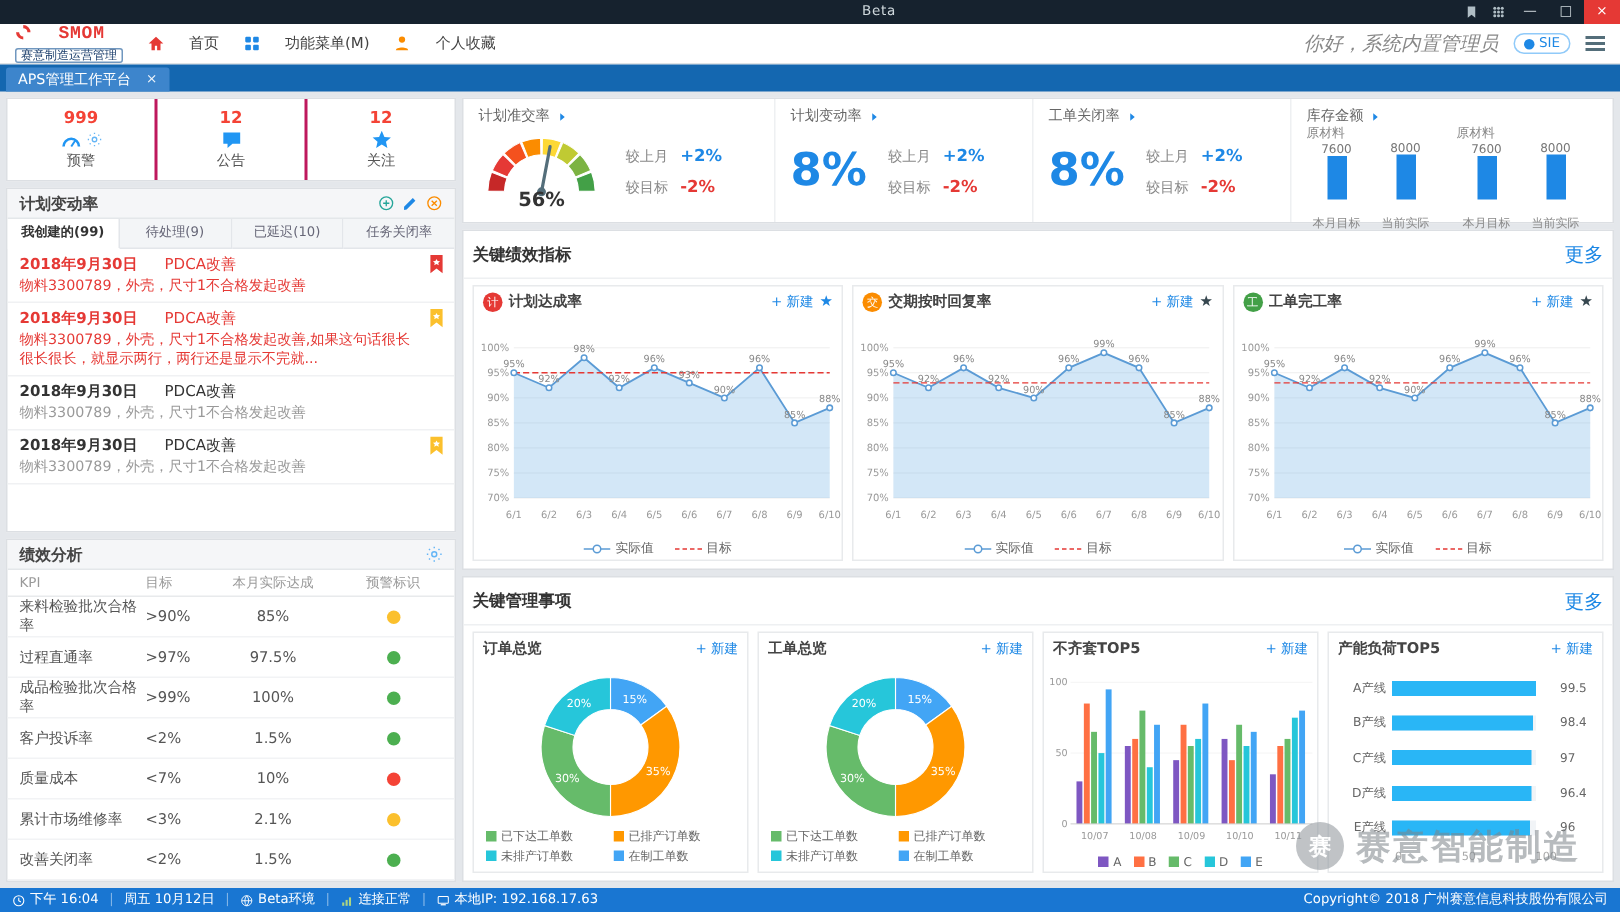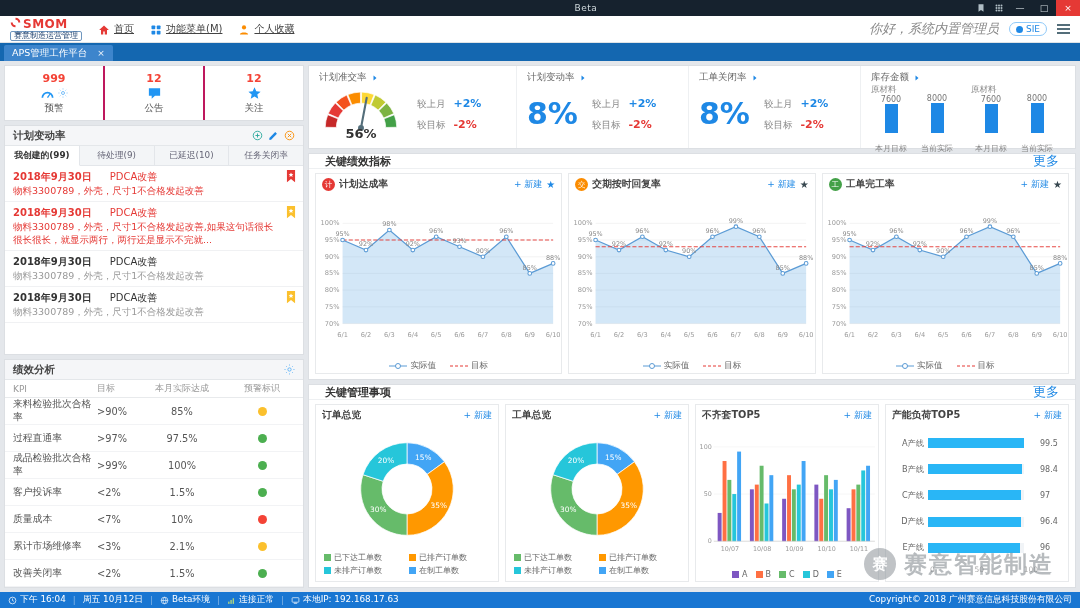--- a/index.html
+++ b/index.html
@@ -14,26 +14,26 @@
   .tb-center{flex:1;text-align:center;letter-spacing:.5px;}
   .tb-right{display:flex;align-items:center;}
   .tb-ico{width:18px;height:16px;display:flex;align-items:center;justify-content:center;}
   .tb-ico svg{width:10px;height:10px;}
   .tb-btn{width:24px;height:16px;display:flex;align-items:center;justify-content:center;font-size:9px;color:#cfd8dc;}
   .tb-btn.close{background:#e53935;color:#fff;}
 
   
   .header{height:27px;background:#fff;display:flex;align-items:center;padding:0 10px;gap:16px;flex-shrink:0;border-bottom:1px solid #dfe3e6;}
   .logo-wrap{display:flex;flex-direction:column;justify-content:center;line-height:1;}
-  .logo-row{display:flex;align-items:center;gap:2px;}
+  .logo-row{display:flex;align-items:flex-start;gap:18px;font-family:Liberation Mono, monospace;}
   .logo-glyph svg{width:11px;height:11px;}
   .logo-text{color:#e53935;font-weight:bold;font-size:12px;letter-spacing:.5px;}
   .app-badge{font-size:8px;color:#1a3d6b;border:1px solid #7097bf;border-radius:2px;padding:0 3px;margin-top:1px;align-self:flex-start;}
   .header-nav{display:flex;gap:16px;align-items:center;}
-  .nav-item{display:flex;align-items:flex-end;gap:4px;font-size:10px;color:#444;text-decoration:underline;}
+  .nav-item{display:flex;align-items:center;gap:16px;font-size:10px;color:#444;}
   .nav-ico svg{width:12px;height:12px;display:block;}
   .header-right{margin-left:auto;display:flex;align-items:center;gap:10px;}
   .greeting{color:#888;font-size:13px;font-style:italic;}
   .sie-pill{display:flex;align-items:center;gap:3px;border:1px solid #90caf9;border-radius:9px;padding:1px 6px;color:#1e88e5;font-size:9px;}
   .sie-dot{width:7px;height:7px;border-radius:50%;background:#1e88e5;}
   .hamburger{display:flex;flex-direction:column;gap:2px;}
   .hamburger span{width:13px;height:2px;background:#546e7a;display:block;}
 
   
   .tabbar{height:18px;background:#1467b0;display:flex;align-items:flex-end;padding-left:4px;flex-shrink:0;}
@@ -110,21 +110,21 @@
   .inv-bars{display:flex;gap:14px;align-items:flex-end;border-bottom:1px solid #dfe3e6;padding:0 4px;}
   .inv-bar{display:flex;flex-direction:column;align-items:center;justify-content:flex-end;}
   .inv-val{font-size:8px;color:#777;line-height:9px;}
   .inv-fill{width:13px;}
   .inv-lab{font-size:8px;color:#888;line-height:10px;position:relative;top:11px;}
   .inv-bar{margin-bottom:10px;}
 
   .card{background:#fff;border:1px solid #dcdfe3;display:flex;flex-direction:column;overflow:hidden;}
   .kpi-card{flex:1;}
   .mgmt-card{height:204px;flex-shrink:0;}
-  .card-head{height:15px;border-bottom:1px solid #eef0f2;display:flex;align-items:center;padding:0 16px;flex-shrink:0;}
+  .card-head{height:32px;border-bottom:1px solid #eef0f2;display:flex;align-items:center;padding:0 6px;flex-shrink:0;}
   .card-title{font-size:11px;color:#333;font-weight:bold;}
   .more-link{margin-left:auto;color:#1e88e5;font-size:13px;}
   .charts-row{flex:1;display:flex;gap:6px;padding:4px 6px 5px;overflow:hidden;}
   .chart-panel{flex:1;border:1px solid #e8eaec;display:flex;flex-direction:column;min-width:0;overflow:hidden;}
   .chart-head{height:21px;display:flex;align-items:center;gap:4px;padding:0 6px;flex-shrink:0;}
   .chart-ico{width:13px;height:13px;border-radius:50%;color:#fff;font-size:7.5px;display:flex;align-items:center;justify-content:center;flex-shrink:0;}
   .chart-title{font-size:9.8px;color:#444;font-weight:bold;white-space:nowrap;overflow:hidden;}
   .chart-new{margin-left:auto;color:#1e88e5;font-size:9px;white-space:nowrap;}
   .chart-star{font-size:10px;line-height:10px;}
   .chart-body{flex:1;display:flex;align-items:center;justify-content:center;overflow:hidden;}

